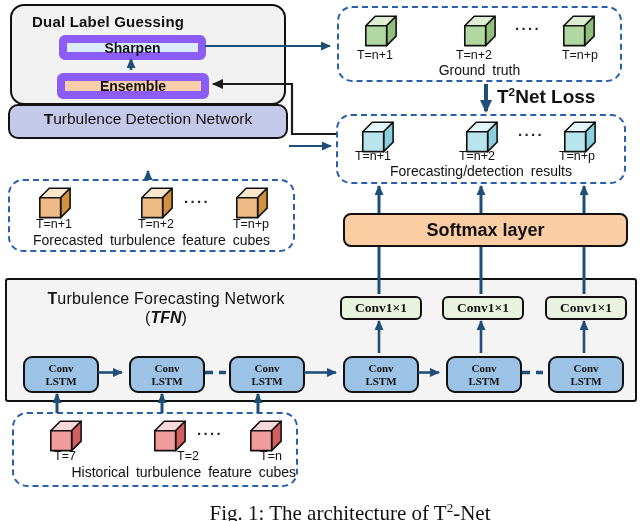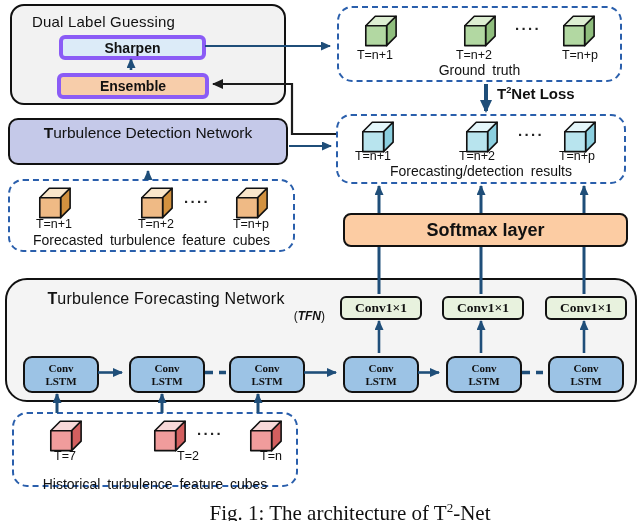--- a/index.html
+++ b/index.html
@@ -1,49 +1,49 @@
 <!DOCTYPE html>
 <html style="--arrow-blue: #1f4e79; --dash-blue: #2a5fac; --line-black: #1c1c1c; --dlg-fill: #f2f2f2; --sharpen-fill: #dcebf8; --ensemble-fill: #f7cdaa; --tdn-fill: #c5c9e9; --softmax-fill: #fccca3; --tfn-fill: #f4f4f4; --convlstm-fill: #9cc3e5; --conv1x1-fill: #e8f2de;"><head>
 <meta charset="utf-8">
 <style>
   html,body{margin:0;padding:0;background:#fff;}
   #canvas{position:relative;width:640px;height:521px;background:#fff;overflow:hidden;
           font-family:"Liberation Sans",sans-serif;color:#111;}
   .box{position:absolute;box-sizing:border-box;z-index:1;}
   
   .dlg{background:var(--dlg-fill);border:2.2px solid #111;border-radius:14px;}
-  .dlg-title{position:absolute;left:20px;top:7px;font-weight:normal;font-size:15px;letter-spacing:.2px;}
-  .pill{position:absolute;box-sizing:border-box;border:4px solid #8b5cf6;border-radius:6px;
+  .dlg-title{position:absolute;left:20px;top:7px;font-weight:bold;font-size:15px;letter-spacing:.2px;}
+  .pill{position:absolute;box-sizing:border-box;border:8px solid #8b5cf6;border-radius:6px;
         display:flex;align-items:center;justify-content:center;font-weight:bold;font-size:14px;}
   .sharpen{background:var(--sharpen-fill);}
   .ensemble{background:var(--ensemble-fill);}
   .tdn{background:var(--tdn-fill);border:2.2px solid #111;border-radius:10px;text-align:center;
        font-size:15.5px;line-height:1.35;padding-top:3px;}
-  .tfn{background:var(--tfn-fill);border:2.4px solid #111;border-radius:22px;}
+  .tfn{background:var(--tfn-fill);border:2.4px solid #111;border-radius:3px;}
   .tfn-title{position:absolute;left:0;top:10px;width:318px;text-align:center;font-size:16px;letter-spacing:.2px;}
-  .tfn-abbr{position:absolute;left:0;top:29px;width:318px;text-align:right;font-size:12px;}
+  .tfn-abbr{position:absolute;left:0;top:29px;width:318px;text-align:center;font-size:16px;}
   .softmax{background:var(--softmax-fill);border:2px solid #111;border-radius:8px;z-index:3;
            display:flex;align-items:center;justify-content:center;font-weight:bold;font-size:18px;}
   .convlstm{position:absolute;box-sizing:border-box;background:var(--convlstm-fill);border:2.2px solid #111;
             border-radius:9px;display:flex;flex-direction:column;align-items:center;justify-content:center;
             font-family:"Liberation Serif",serif;font-weight:bold;font-size:11px;line-height:1.18;}
   .conv1x1{position:absolute;box-sizing:border-box;background:var(--conv1x1-fill);border:2px solid #111;
            border-radius:6px;display:flex;align-items:center;justify-content:center;
            font-family:"Liberation Serif",serif;font-weight:bold;font-size:13.5px;}
   
   .dashed{border:2.3px dashed var(--dash-blue);border-radius:15px;background:transparent;}
   .cube{position:absolute;width:36px;height:33px;}
   .cube polygon,.cube rect{stroke:#111;stroke-width:1.7;stroke-linejoin:round;}
   .cubelabel{position:absolute;font-size:12.5px;text-align:center;}
   .dots{position:absolute;font-weight:bold;font-size:15px;letter-spacing:1.5px;color:#222;}
   .groupcaption{position:absolute;left:0;width:100%;text-align:center;font-size:14px;word-spacing:3px;}
   .bold{font-weight:bold;}
   .bi{font-weight:bold;font-style:italic;}
   
-  .loss{position:absolute;left:497px;top:85px;font-weight:bold;font-size:15px;z-index:2;}
+  .loss{position:absolute;left:497px;top:85px;font-weight:bold;font-size:19px;z-index:2;}
   .loss sup,.figcap sup{font-size:.62em;vertical-align:super;}
   
   .figcap{position:absolute;left:30px;top:500px;width:640px;text-align:center;
           font-family:"Liberation Serif",serif;font-size:21px;color:#111;}
   
   #arrows{position:absolute;left:0;top:0;width:640px;height:521px;z-index:2;pointer-events:none;}
   .stroke-blue{stroke:var(--arrow-blue);}
   .fill-blue{fill:var(--arrow-blue);}
   .stroke-black{stroke:var(--line-black);}
   .fill-black{fill:var(--line-black);}
@@ -104,21 +104,21 @@
       <polygon points="4,12 14,2 36,2 26,12" fill="#e4f6fa"></polygon>
       <polygon points="26,12 36,2 36,23 26,33" fill="#8bcfdf"></polygon>
       <rect x="4" y="12" width="22" height="21" fill="#b8e4ee"></rect>
     </svg>
     <span class="cubelabel" style="left:1px;top:33px;width:68px;">T=n+1</span>
     <span class="cubelabel" style="left:105px;top:33px;width:68px;">T=n+2</span>
     <span class="cubelabel" style="left:205px;top:33px;width:68px;">T=n+p</span>
     <div class="groupcaption" style="top:47px;">Forecasting/detection results</div>
   </div>
 
-  <div class="box tdn" style="left:8px;top:118px;width:280px;height:47px;">
+  <div class="box tdn" style="left:8px;top:104px;width:280px;height:35px;">
     <div><span class="bold">T</span><span>urbulence Detection Network</span></div>
   </div>
 
   <div class="box dashed" style="left:8px;top:179px;width:287px;height:73px;">
     <svg class="cube" style="left:26px;top:5px;" viewBox="0 0 38 34">
       <polygon points="4,12 14,2 36,2 26,12" fill="#f9e6cb"></polygon>
       <polygon points="26,12 36,2 36,23 26,33" fill="#d2913f"></polygon>
       <rect x="4" y="12" width="22" height="21" fill="#efba85"></rect>
     </svg>
     <svg class="cube" style="left:128px;top:5px;" viewBox="0 0 38 34">
@@ -195,21 +195,21 @@
     </svg>
     <span class="dots" style="left:183px;top:11px;">····</span>
     <svg class="cube" style="left:233px;top:5px;" viewBox="0 0 38 34">
       <polygon points="4,12 14,2 36,2 26,12" fill="#f8d8d8"></polygon>
       <polygon points="26,12 36,2 36,23 26,33" fill="#d35f5f"></polygon>
       <rect x="4" y="12" width="22" height="21" fill="#f09c9c"></rect>
     </svg>
     <span class="cubelabel" style="left:21px;top:35px;width:60px;">T=7</span>
     <span class="cubelabel" style="left:125px;top:35px;width:60px;text-align:right;">T=2</span>
     <span class="cubelabel" style="left:227px;top:35px;width:60px;">T=n</span>
-    <div class="groupcaption" style="top:62px;">Historical turbulence feature cubes</div>
+    <div class="groupcaption" style="top:50px;text-align:right;">Historical turbulence feature cubes</div>
   </div>
 
   <div class="figcap"><span>Fig. 1: The architecture of T</span><sup>2</sup><span>-Net</span></div>
 
   <svg id="arrows">
     <defs>
       <marker id="mB" markerUnits="userSpaceOnUse" markerWidth="11" markerHeight="9" refX="9" refY="4.5" orient="auto">
         <path d="M0,0 L10,4.5 L0,9 Z" class="fill-blue"></path>
       </marker>
       <marker id="mBbig" markerUnits="userSpaceOnUse" markerWidth="14" markerHeight="12" refX="11" refY="6" orient="auto">

